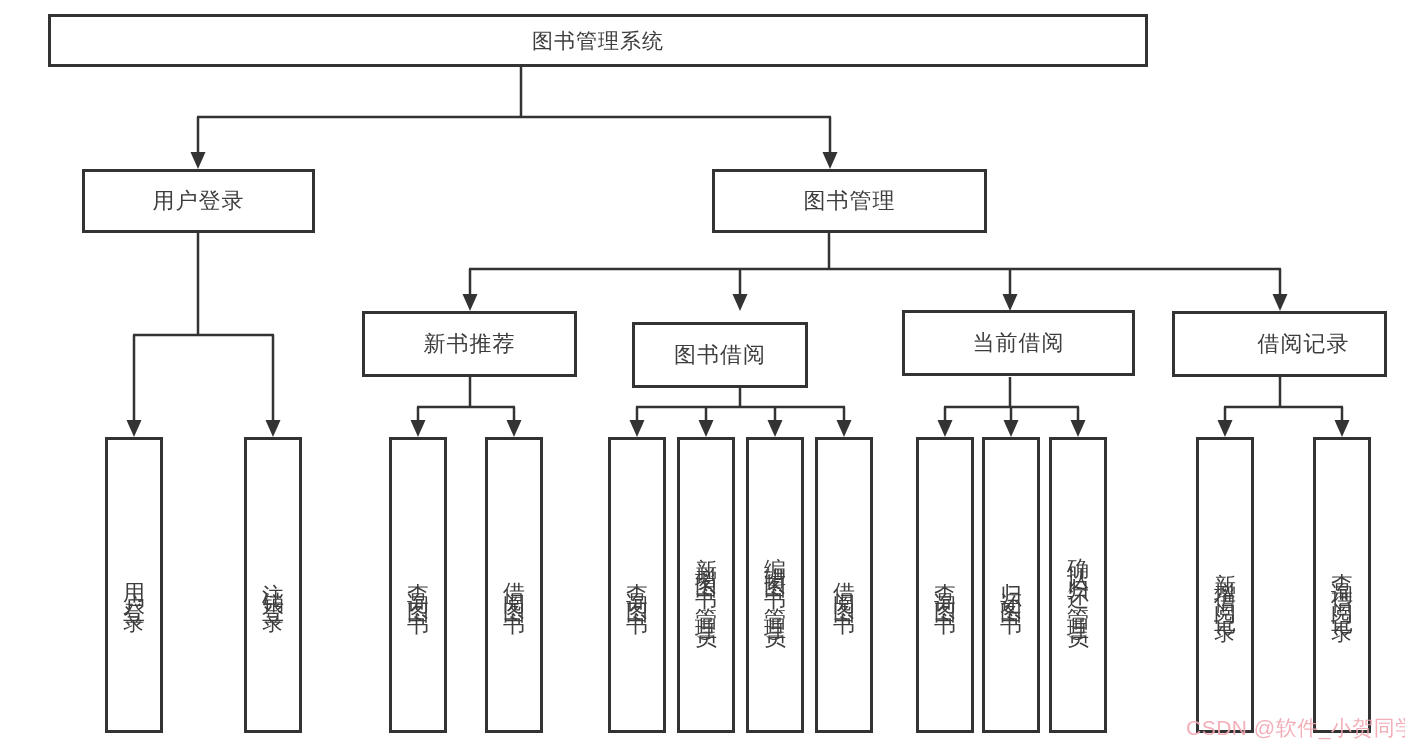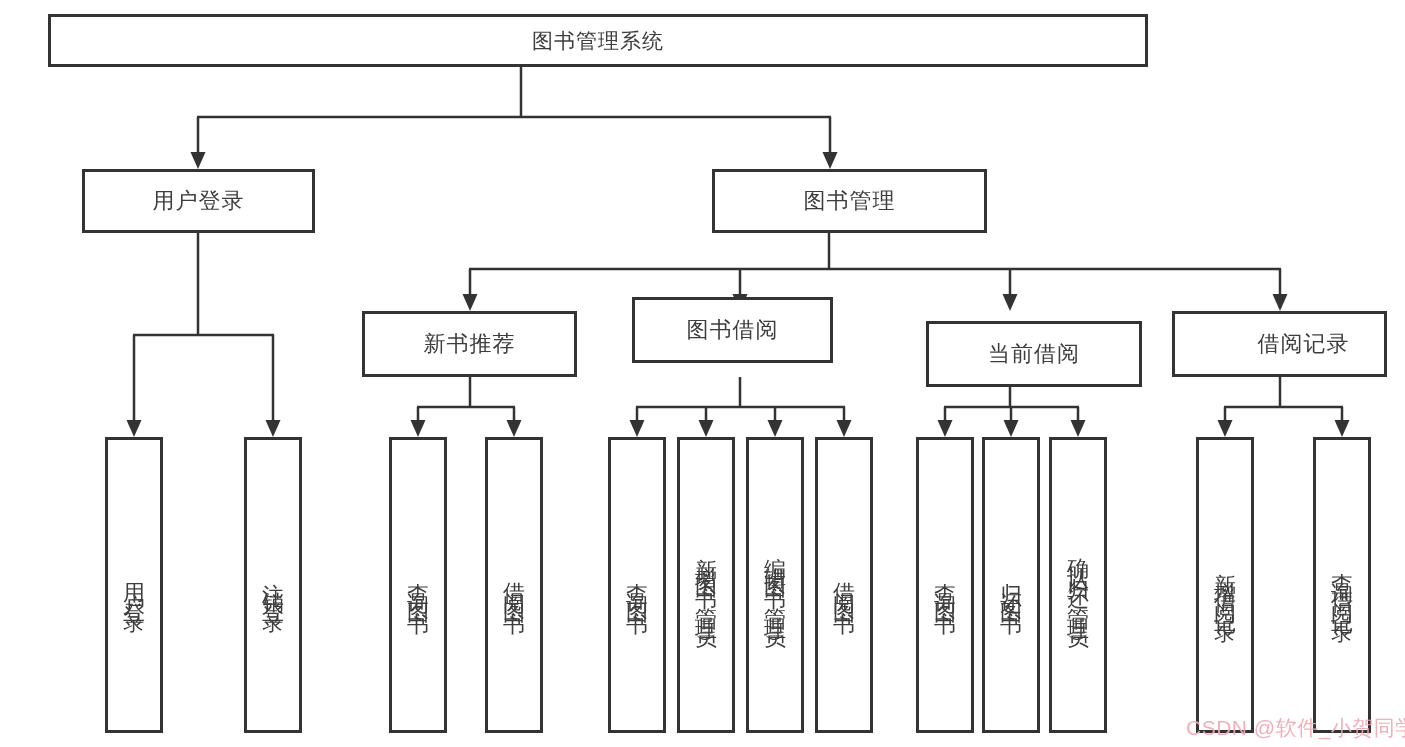--- a/index.html
+++ b/index.html
@@ -138,22 +138,22 @@
     <line x1="1342" y1="407" x2="1342" y2="421"></line>
     <path d="M1334.5,420 L1349.5,420 L1342,437 Z"></path>
   </svg>
 
   <div class="node root" style="left:20px; top:14px; width:1100px; height:53px;margin-left:28px;">图书管理系统</div>
 
   <div class="node" style="left:82px; top:169px; width:233px; height:64px;">用户登录</div>
   <div class="node" style="left:712px; top:169px; width:275px; height:64px;">图书管理</div>
 
   <div class="node" style="left:362px; top:311px; width:215px; height:66px;text-align:right;">新书推荐</div>
-  <div class="node" style="left:632px; top:297px; width:201px; height:66px;">图书借阅</div>
-  <div class="node" style="left:902px; top:321px; width:216px; height:66px;margin-left:24px;">当前借阅</div>
+  <div class="node" style="left:632px; top:322px; width:176px; height:66px;">图书借阅</div>
+  <div class="node" style="left:902px; top:310px; width:233px; height:66px;">当前借阅</div>
   <div class="node" style="left:1172px; top:311px; width:215px; height:66px;padding-left:48px;">借阅记录</div>
 
   <div class="leaf" style="left:105px;">
     <span>用户登录</span>
   </div>
   <div class="leaf" style="left:244px;">
     <span>注销登录</span>
   </div>
 
   <div class="leaf" style="left:389px;">

